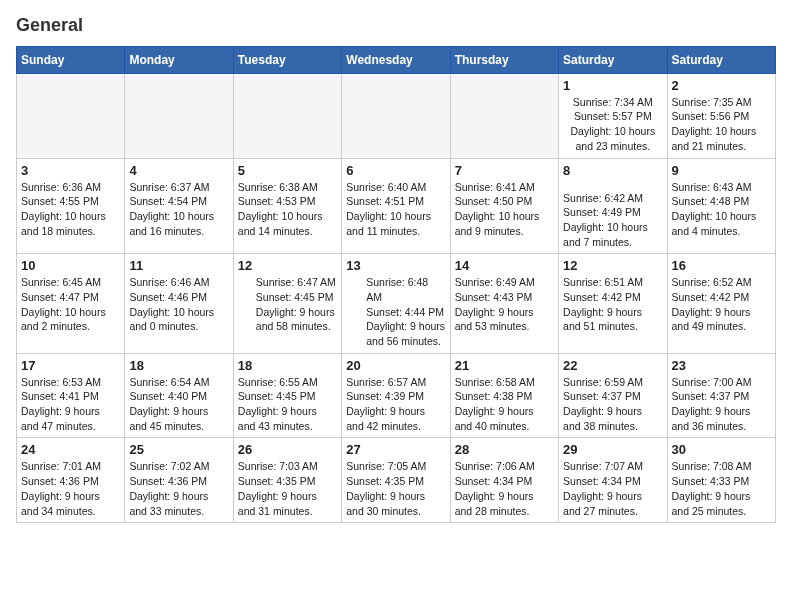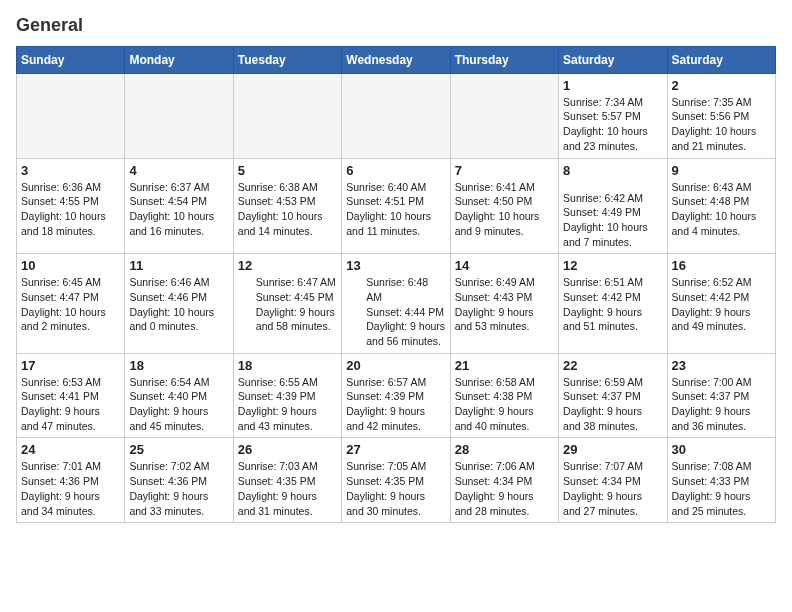--- a/index.html
+++ b/index.html
@@ -109,21 +109,21 @@
   </thead>
   <tbody id="calendar-body">
   <tr>
         <td class="empty"></td>
         <td class="empty"></td>
         <td class="empty"></td>
         <td class="empty"></td>
         <td class="empty"></td>
         <td>
           <div class="day-number">1</div>
-          <div class="day-info" style="white-space: pre-line;">Sunrise: 7:34 AM
+          <div class="day-info" style="white-space: pre-line; text-align: center;">Sunrise: 7:34 AM
 Sunset: 5:57 PM
 Daylight: 10 hours
 and 23 minutes.</div>
         </td>
         <td>
           <div class="day-number">2</div>
           <div class="day-info" style="white-space: pre-line;">Sunrise: 7:35 AM
 Sunset: 5:56 PM
 Daylight: 10 hours
 and 21 minutes.</div>
@@ -242,21 +242,21 @@
         <td>
           <div class="day-number">18</div>
           <div class="day-info" style="white-space: pre-line;">Sunrise: 6:54 AM
 Sunset: 4:40 PM
 Daylight: 9 hours
 and 45 minutes.</div>
         </td>
         <td>
           <div class="day-number">18</div>
           <div class="day-info" style="white-space: pre-line;">Sunrise: 6:55 AM
-Sunset: 4:39 PM
+Sunset: 4:45 PM
 Daylight: 9 hours
 and 43 minutes.</div>
         </td>
         <td>
           <div class="day-number">20</div>
           <div class="day-info" style="white-space: pre-line;">Sunrise: 6:57 AM
 Sunset: 4:39 PM
 Daylight: 9 hours
 and 42 minutes.</div>
         </td>

